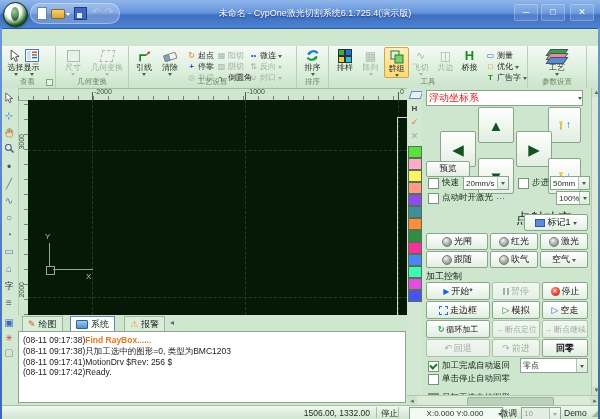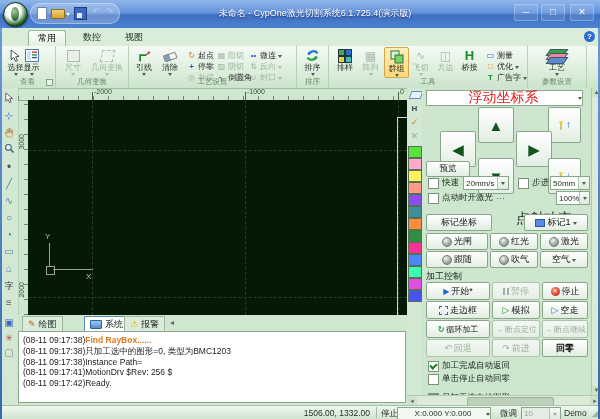--- a/index.html
+++ b/index.html
@@ -112,21 +112,21 @@
   
   .vsb{position:absolute;left:591px;top:88px;width:9px;height:307px;background:#dcead8;border-left:1px solid #b2cab2;}
   .vsb .ar{position:absolute;left:0;width:9px;height:9px;font-size:6px;line-height:9px;text-align:center;color:#5a6f5a;background:#cfe0cb;}
   .hsb{position:absolute;left:407px;top:395px;width:193px;height:10px;background:#dcead8;border-top:1px solid #b2cab2;}
   .hsb .ar{position:absolute;top:0;width:10px;height:10px;font-size:7px;line-height:10px;text-align:center;color:#5a6f5a;background:#cfe0cb;}
   .hsb .thumb{position:absolute;left:60px;top:1px;width:85px;height:7px;background:#bcd0ba;border:1px solid #9ab49a;border-radius:2px;}
   
   .logtabs{position:absolute;left:18px;top:315px;width:389px;height:16px;background:#cfe6cf;}
   .ltab{position:absolute;top:1px;height:14px;display:flex;align-items:center;gap:3px;padding:0 5px;
     font-size:9px;color:#14241a;border:1px solid #9ab89a;background:#dcecdc;}
-  .ltab.active{background:#ffffff;border-color:#5a86b8;margin-left:14px;}
+  .ltab.active{background:#ffffff;border-color:#5a86b8;}
   .fold{width:10px;height:7px;background:linear-gradient(#9ecbf0,#548ecc);border:1px solid #2e6096;border-radius:1px;flex:0 0 auto;}
   .logbox{position:absolute;left:18px;top:331px;width:388px;height:72px;background:#ffffff;border:1px solid #8aa88a;
     font-size:8.5px;color:#222;padding:3px 0 0 4px;box-sizing:border-box;overflow:hidden;}
   .lline{line-height:10.8px;white-space:nowrap;}
   .lline .orange{color:#e07820;font-weight:bold;}
   
   .statusbar{position:absolute;left:0;top:405px;width:600px;height:14px;
     background:linear-gradient(#eff7ef,#cfe2cf);border-top:1px solid #a8c4a8;font-size:8.5px;color:#20301f;}
   .scell{position:absolute;top:2px;white-space:nowrap;}
   .ssep{position:absolute;top:1px;height:11px;border-left:1px solid #a8c0a8;}
@@ -148,26 +148,20 @@
     <span class="car" style="position:absolute;left:66px;top:12px;border-top-color:#fff;"></span>
     <span class="qi-save"></span>
     <span class="qglyph" style="left:92px;">↶</span>
     <span class="qglyph" style="left:105px;">↷</span>
     <span class="title">未命名 - CypOne激光切割系统6.1.725.4(演示版)</span>
     <span class="winbtn" style="right:62px;">─</span>
     <span class="winbtn" style="right:35px;">□</span>
     <span class="winbtn" style="right:6px;">✕</span>
   </div>
 
-  <div class="tabrow">
-    <span class="rtab active" style="left:28px;">常用</span>
-    <span class="rtab" style="left:74px;">数控</span>
-    <span class="rtab" style="left:116px;">视图</span>
-    <span class="help">?</span>
-  </div>
 
   <div class="ribbon">
 
     <div class="rg" style="left:0;width:55px;">
       <div class="bigbtn" style="left:4px;width:23px;">
         <span class="bi">
           <svg width="13" height="14" viewBox="0 0 12 12">
               <path d="M2 0.5 L2 9.5 L4.4 7.4 L6.1 11 L7.8 10.2 L6.1 6.8 L9.3 6.4 Z" fill="#fff" stroke="#333" stroke-width="0.8"></path>
             </svg>
         </span>
@@ -433,21 +427,21 @@
     <span class="swatch" style="top: 142px; background: rgb(47, 143, 63);"></span>
     <span class="swatch" style="top: 154px; background: rgb(249, 48, 154);"></span>
     <span class="swatch" style="top: 166px; background: rgb(74, 134, 245);"></span>
     <span class="swatch" style="top: 178px; background: rgb(62, 249, 176);"></span>
     <span class="swatch" style="top: 190px; background: rgb(225, 79, 225);"></span>
     <span class="swatch" style="top: 202px; background: rgb(71, 83, 242);"></span>
   </div>
 
   <div class="panel">
     <div class="combo" style="left:4px;top:2px;width:153px;height:14px;">
-      <span style="flex:1;text-align:center;color:#e02020;font-size:14px;">浮动坐标系</span>
+      <span style="flex:1;color:#e02020;font-size:10px;">浮动坐标系</span>
       <span class="car"></span>
     </div>
     <div class="pbtn" style="left:56px;top:19px;width:34px;height:34px;">
         <span class="jog">▲</span>
       </div>
     <div class="pbtn" style="left:126px;top:19px;width:31px;height:34px;">
         <span class="noz"></span>
         <span class="nozar">↑</span>
       </div>
     <div class="pbtn" style="left:18px;top:43px;width:34px;height:34px;">
@@ -494,23 +488,20 @@
         <span style="color:#2a6ad0;">⋯</span>
       </div>
     <span class="sect" style="left:94px;top:122px;font-size:14px;">点射功率:</span>
     <div class="combo" style="left:134px;top:103px;width:30px;height:12px;">
         <span>100%</span>
         <span class="dd">
           <span class="car"></span>
         </span>
       </div>
 
-    <div class="pbtn" style="left:4px;top:126px;width:64px;height:15px;">
-        <span>标记坐标</span>
-      </div>
     <div class="pbtn" style="left:102px;top:126px;width:62px;height:15px;">
         <span class="markico"></span>
         <span>标记1</span>
         <span class="car"></span>
       </div>
 
     <div class="pbtn" style="left:4px;top:145px;width:60px;height:15px;">
         <span class="led"></span>
         <span>光闸</span>
       </div>
@@ -585,20 +576,26 @@
         <span>前进</span>
       </div>
     <div class="pbtn" style="left:120px;top:251px;width:44px;height:16px;font-weight:bold;">
         <span>回零</span>
       </div>
 
     <div class="cbrow" style="left:6px;top:272px;">
         <span class="cb on"></span>
         <span>加工完成自动返回</span>
       </div>
+    <div class="combo" style="left:98px;top:270px;width:64px;height:13px;">
+        <span>零点</span>
+        <span class="dd">
+          <span class="car"></span>
+        </span>
+      </div>
     <div class="cbrow" style="left:6px;top:285px;">
         <span class="cb"></span>
         <span>单击停止自动回零</span>
       </div>
     <div class="cbrow" style="left:6px;top:304px;">
         <span class="cb"></span>
         <span>只加工选中的图形</span>
       </div>
     <div class="cbrow" style="left:6px;top:306px;">
         <span class="cb"></span>
@@ -626,31 +623,30 @@
       </div>
     <div class="ltab" style="left:106px;">
         <span style="color:#e0a800;">⚠</span>
         <span>报警</span>
       </div>
     <span style="position:absolute;left:152px;top:3px;font-size:8px;color:#607060;">◂</span>
   </div>
   <div class="logbox">
     <div class="lline"><span>(08-11 09:17:38)</span><span class="orange">Find RayBox......</span></div>
     <div class="lline"><span>(08-11 09:17:38)</span><span>只加工选中的图形=0, 类型为BMC1203</span></div>
-    <div class="lline"><span>(08-11 09:17:38)</span><span>Instance Path=</span></div>
     <div class="lline"><span>(08-11 09:17:41)</span><span>MotionDrv $Rev: 256 $</span></div>
     <div class="lline"><span>(08-11 09:17:42)</span><span>Ready.</span></div>
   </div>
 
   <div class="statusbar">
     <span class="scell" style="left:300px;width:70px;text-align:right;">1506.00, 1332.00</span>
     <span class="ssep" style="left:376px;"></span>
     <span class="scell" style="left:381px;">停止</span>
     <span class="ssep" style="left:398px;"></span>
-    <div class="combo" style="left:397px;top:1px;width:90px;height:11px;background:#f2f8f2;">
+    <div class="combo" style="left:409px;top:1px;width:90px;height:11px;background:#f2f8f2;">
       <span style="flex:1;text-align:center;">X:0.000 Y:0.000</span>
         <span class="car"></span>
     </div>
     <span class="scell" style="left:500px;">微调</span>
     <div class="combo dis" style="left:521px;top:1px;width:36px;height:11px;">
       <span>10</span>
         <span class="dd">
           <span class="car" style="border-top-color:#9aa;"></span>
         </span>
     </div>

